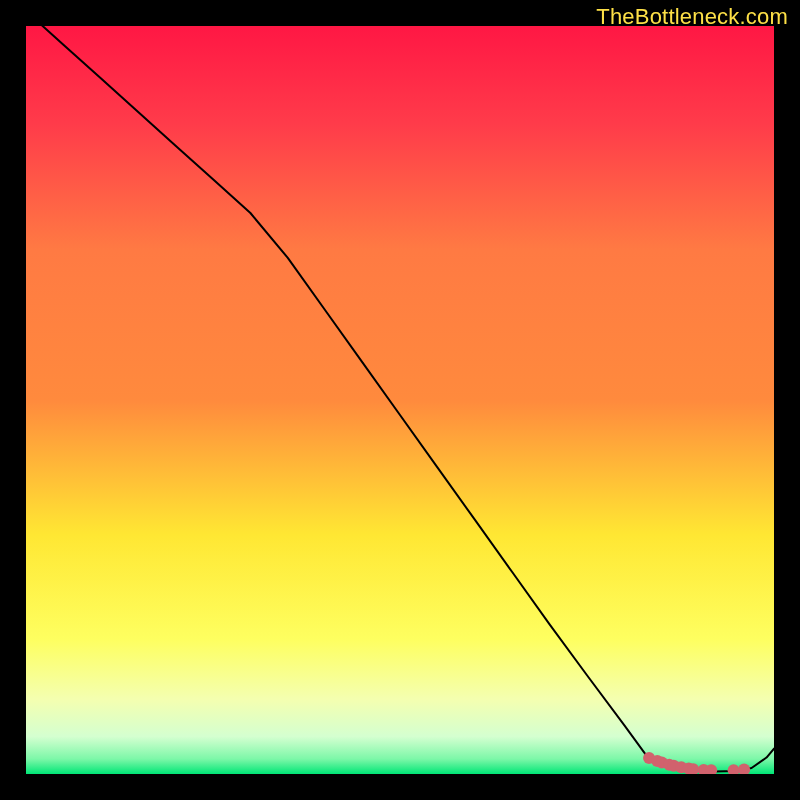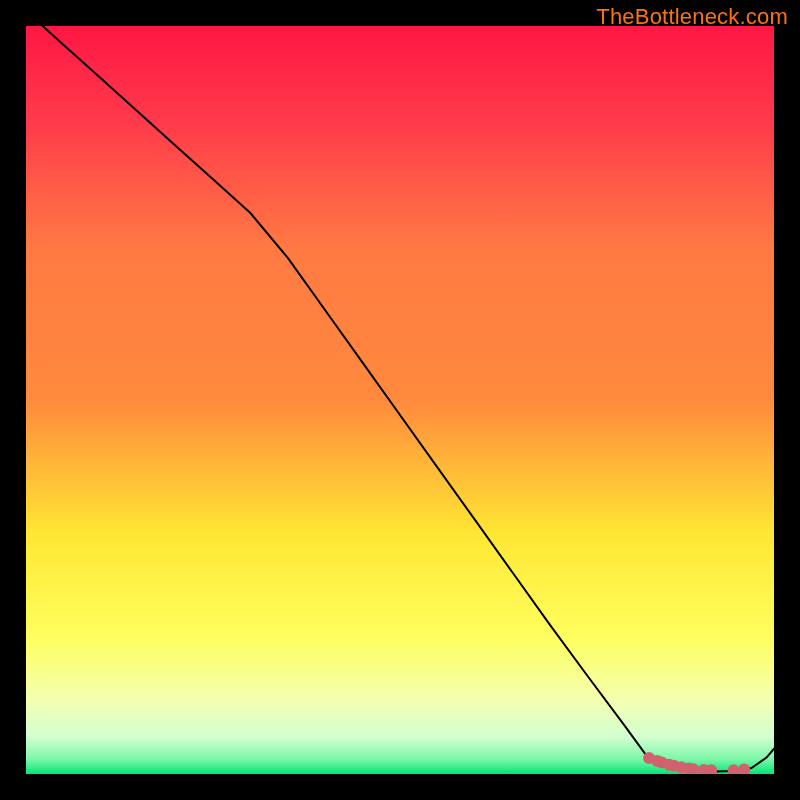--- a/index.html
+++ b/index.html
@@ -23,21 +23,21 @@
     position: absolute;
     left: 26px;
     top: 26px;
     width: 748px;
     height: 748px;
   }
   .watermark {
     position: absolute;
     top: 4px;
     right: 12px;
-    color: #f97316;
+    color: #fde047;
     font-size: 22px;
     letter-spacing: 0.2px;
     font-weight: 400;
   }
   svg {
     display: block;
   }
 </style>
 </head>
 <body>

